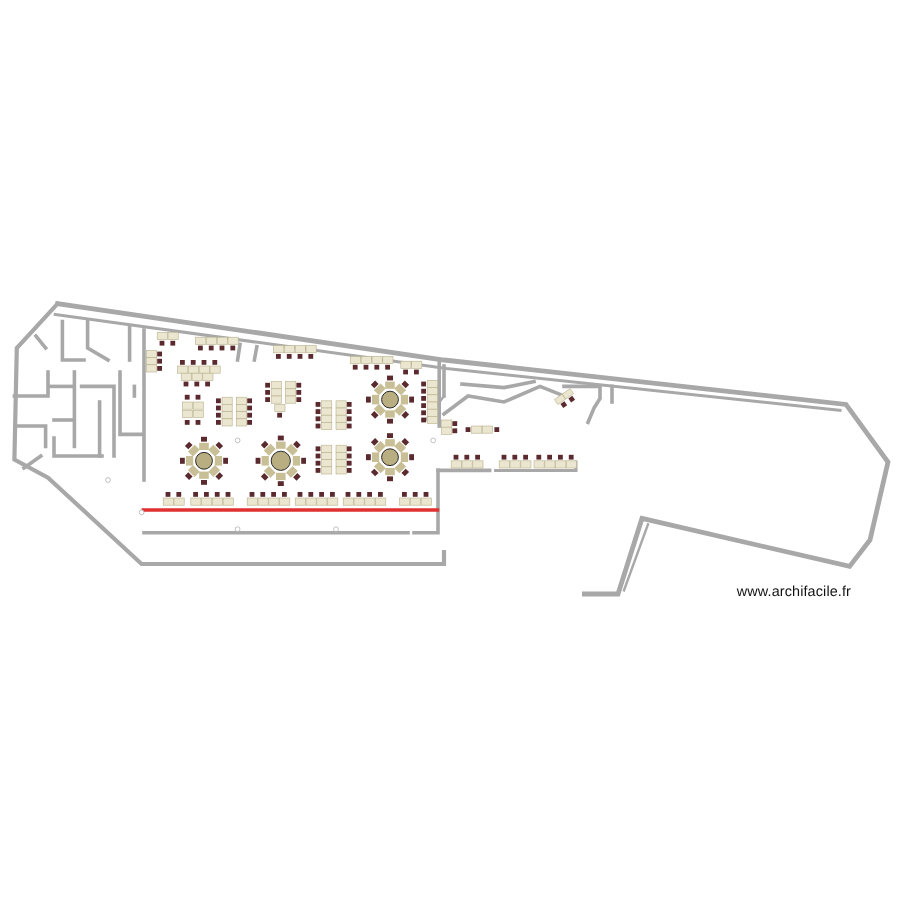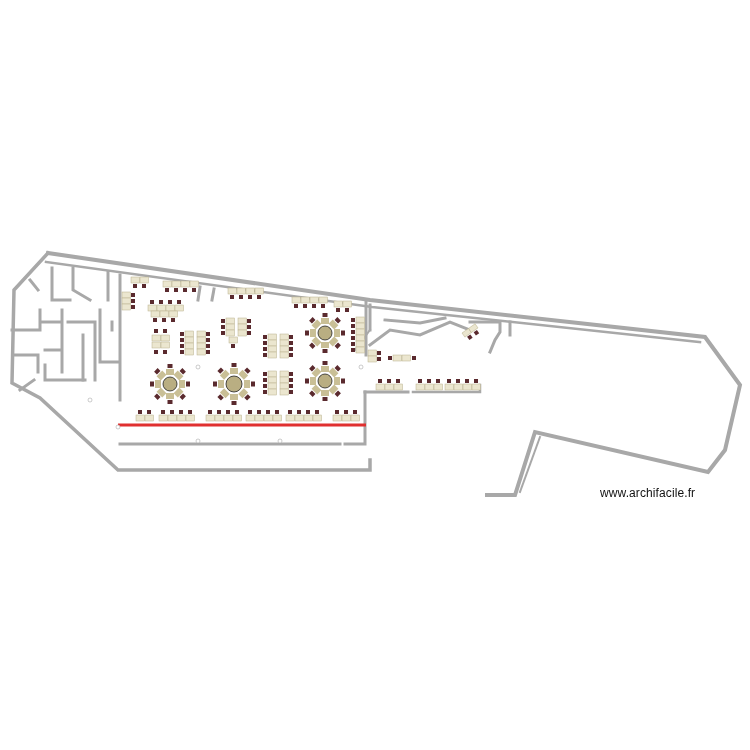--- a/index.html
+++ b/index.html
@@ -1,18 +1,18 @@
 <!DOCTYPE html>
 <html><head>
 <meta charset="utf-8">
 <style>
   html, body { margin: 0; padding: 0; background: #ffffff; }
   body { width: 750px; height: 750px; position: relative; overflow: hidden; font-family: "Liberation Sans", sans-serif; }
   #plan { position: absolute; left: 0; top: 0; width: 750px; height: 750px; }
-  .watermark { position: absolute; left: 600px; top: 486px; font-size: 12px; color: #111; font-family: "Liberation Sans", sans-serif; letter-spacing: 0.1px; }
+  .watermark { position: absolute; left: 614px; top: 486px; font-size: 12px; color: #111; font-family: "Liberation Sans", sans-serif; letter-spacing: 0.1px; }
   .wall { fill: none; stroke: #a8a8a8; stroke-linecap: square; stroke-linejoin: miter; }
   .redline { stroke: #e03030; stroke-width: 3; }
   .desk { fill: #ebe6cf; stroke: #b8b08c; stroke-width: 0.5; }
   .chair { fill: #5a2a2e; }
   .rtable { fill: #b9ae82; stroke: #222; stroke-width: 0.8; }
   .rseat { fill: #c9bf96; }
   .marker { fill: #fff; stroke: #aaa; stroke-width: 0.6; }
 </style>
 </head>
 <body>

